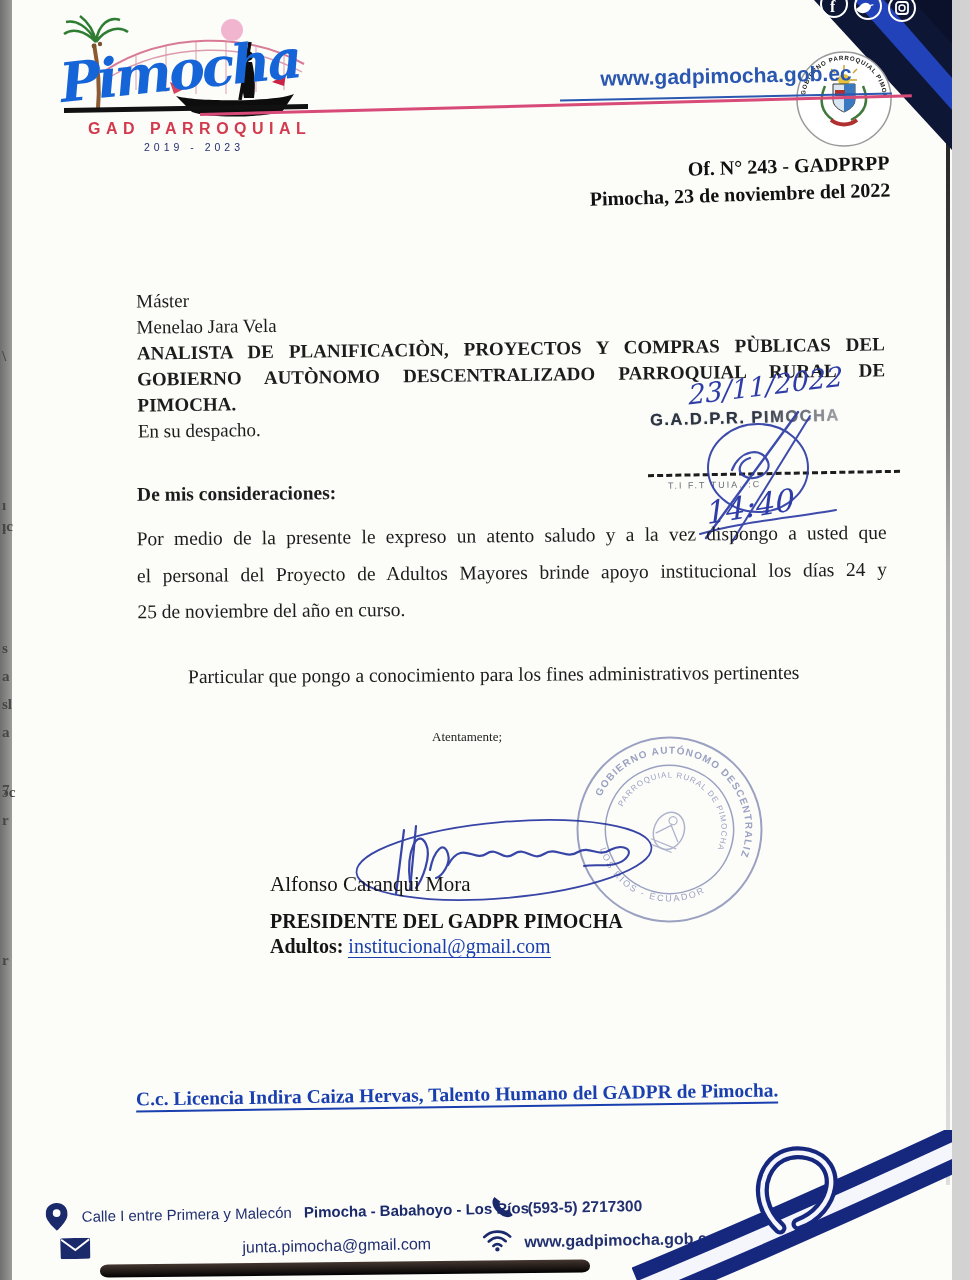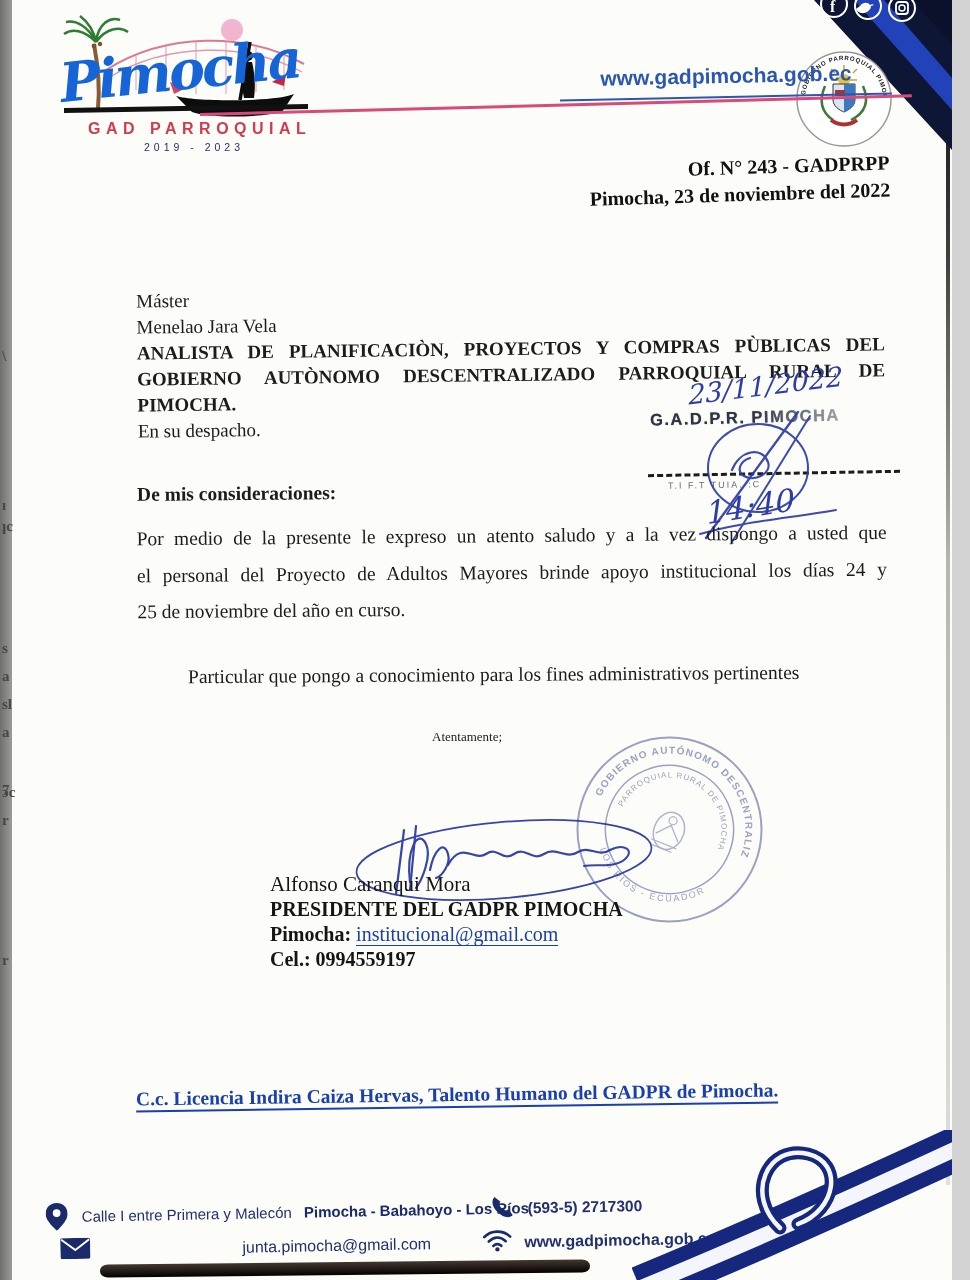--- a/index.html
+++ b/index.html
@@ -53,21 +53,21 @@
   .stamp-small{position:absolute;left:668px;top:480px;font-family:"Liberation Sans",sans-serif;
       font-size:9px;letter-spacing:2px;color:rgba(40,45,60,.7);transform:rotate(-1deg);}
   .hand-time{position:absolute;left:706px;top:488px;font-size:31px;transform:rotate(-9deg) skewX(-6deg);}
   .scribble-svg{position:absolute;left:640px;top:406px;}
 
   
   .round-stamp-svg{position:absolute;left:572px;top:732px;transform:rotate(22deg);opacity:.62;}
   .sig-svg{position:absolute;left:352px;top:810px;}
   .sig-block{position:absolute;left:270px;top:872px;width:460px;text-align:left;color:#151515;}
   .sig-name{font-size:21px;}
-  .sig-role{font-size:20px;font-weight:bold;margin-top:1px;}
+  .sig-role{font-size:20px;font-weight:bold;margin-top:13px;}
   .sig-mail{font-size:20px;font-weight:bold;margin-top:2px;}
   .sig-mail a, .mail-link{color:#1a3fae;font-weight:normal;text-decoration:none;
       border-bottom:1.5px solid #1a3fae;cursor:pointer;}
   .sig-cel{font-size:20px;font-weight:bold;margin-top:2px;}
 
   .cc-line{position:absolute;left:136px;top:1084px;font-size:19.5px;font-weight:bold;color:#1a3fae;
       transform:rotate(-0.8deg);}
   .cc-line span{border-bottom:2px solid #1a3fae;padding-bottom:1px;}
 
   
@@ -249,26 +249,22 @@
       <path d="M78,60 C82,40 92,30 96,44 C99,54 90,66 84,68" stroke-width="2.2"></path>
       <path d="M96,55 C110,30 122,52 134,44 C146,36 150,52 162,44 C174,36 180,52 192,44 C204,36 214,50 226,42 C238,35 246,48 258,40" stroke-width="2.2"></path>
       <path d="M258,40 C272,33 284,40 272,50 C262,58 242,54 232,56" stroke-width="2"></path>
     </g>
   </svg>
 
   <div class="sig-block">
     <div class="sig-name">Alfonso Caranqui Mora</div>
     <div class="sig-role">PRESIDENTE DEL GADPR PIMOCHA</div>
     <div class="sig-mail">
-      <span>Pimocha:</span>
+      <span>Adultos:</span>
       <span class="mail-link">institucional@gmail.com</span>
-    </div>
-    <div class="sig-cel">
-      <span>Cel.:</span>
-      <span>0994559197</span>
     </div>
   </div>
 
   <div class="cc-line"><span>C.c. Licencia Indira Caiza Hervas, Talento Humano del GADPR de Pimocha.</span></div>
 
   <div class="footer">
     <svg class="ico" style="left:16px;top:6px" width="22" height="30" viewBox="0 0 24 31">
       <path d="M12,0 C5,0 0,5 0,12 C0,20 12,30 12,30 C12,30 24,20 24,12 C24,5 19,0 12,0 Z" fill="#1b2a6b"></path>
       <circle cx="12" cy="11" r="4.2" fill="#fff"></circle>
     </svg>

